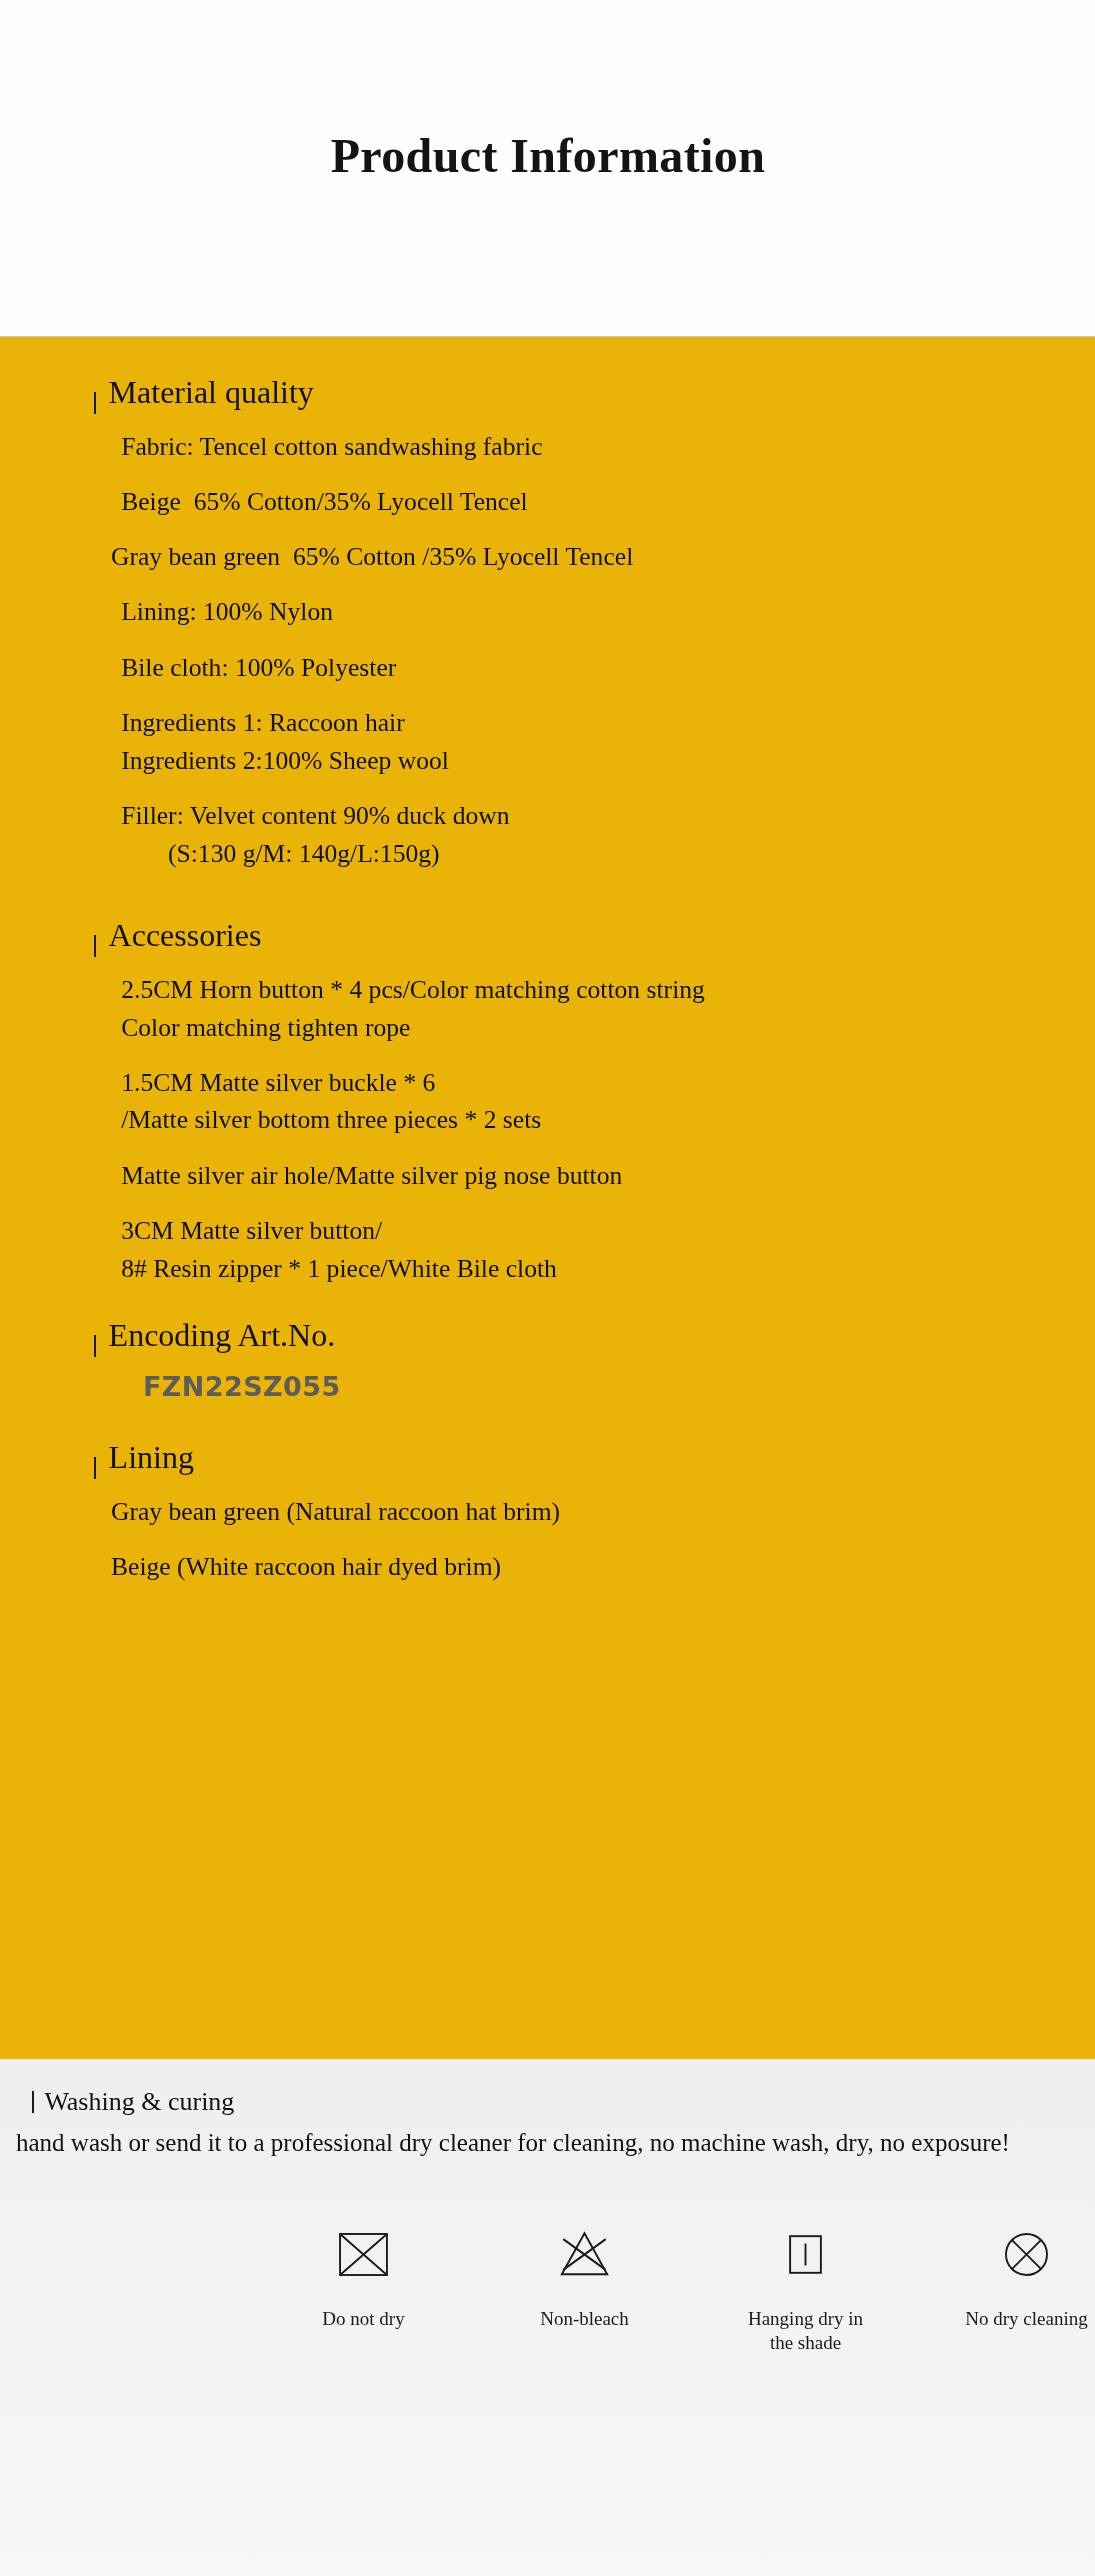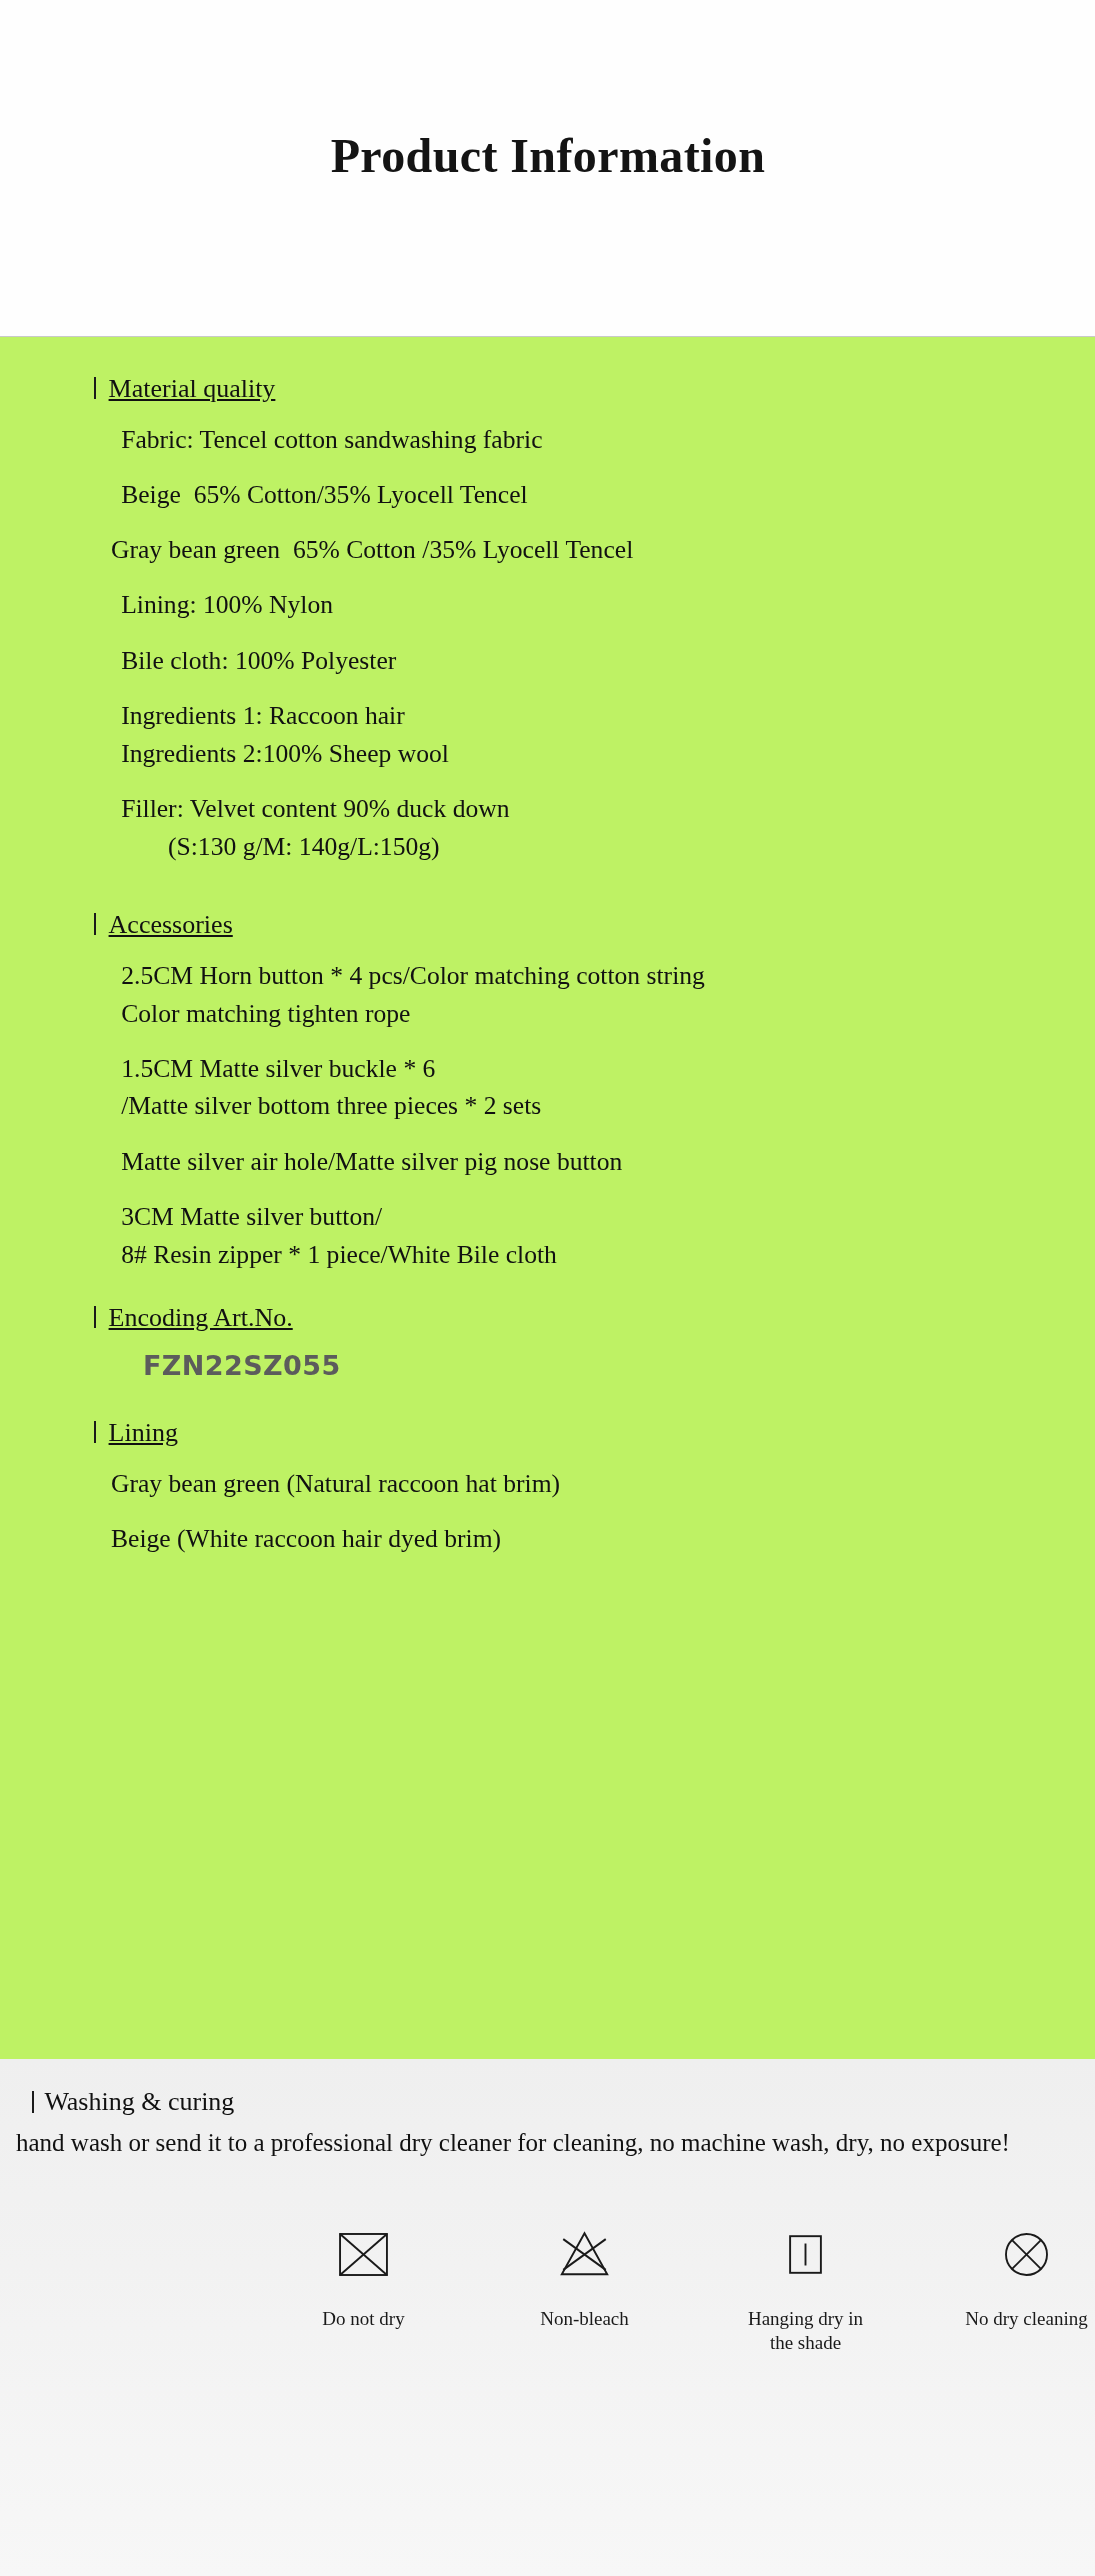--- a/index.html
+++ b/index.html
@@ -14,21 +14,21 @@
     font-family: "Liberation Serif", serif;
     color: #1a1a1a;
     position: relative;
     overflow: hidden;
   }
 
   .page {
     width: 1096px;
     height: 2576px;
     position: relative;
-    background: #bef264;
+    background: #eab308;
   }
 
   
   .title-block {
     height: 336px;
     display: flex;
     align-items: center;
     justify-content: center;
     background: #fefefe;
   }
@@ -51,27 +51,26 @@
   .content {
     padding: 37px 0 0 0;
   }
 
   .section {
     margin-bottom: 7.3px;
   }
 
   .section-head {
     display: flex;
-    align-items: flex-start;
+    align-items: flex-end;
     padding-left: 94px;
-    font-size: 26px;
+    font-size: 32px;
     font-weight: 400;
     color: #111;
     margin-bottom: 19px;
-    text-decoration: underline;
   }
   .section-head .bar {
     display: inline-block;
     width: 2.2px;
     height: 22px;
     background: #1b1b1b;
     margin-right: 12.4px;
     position: relative;
     top: 2.9px;
   }

